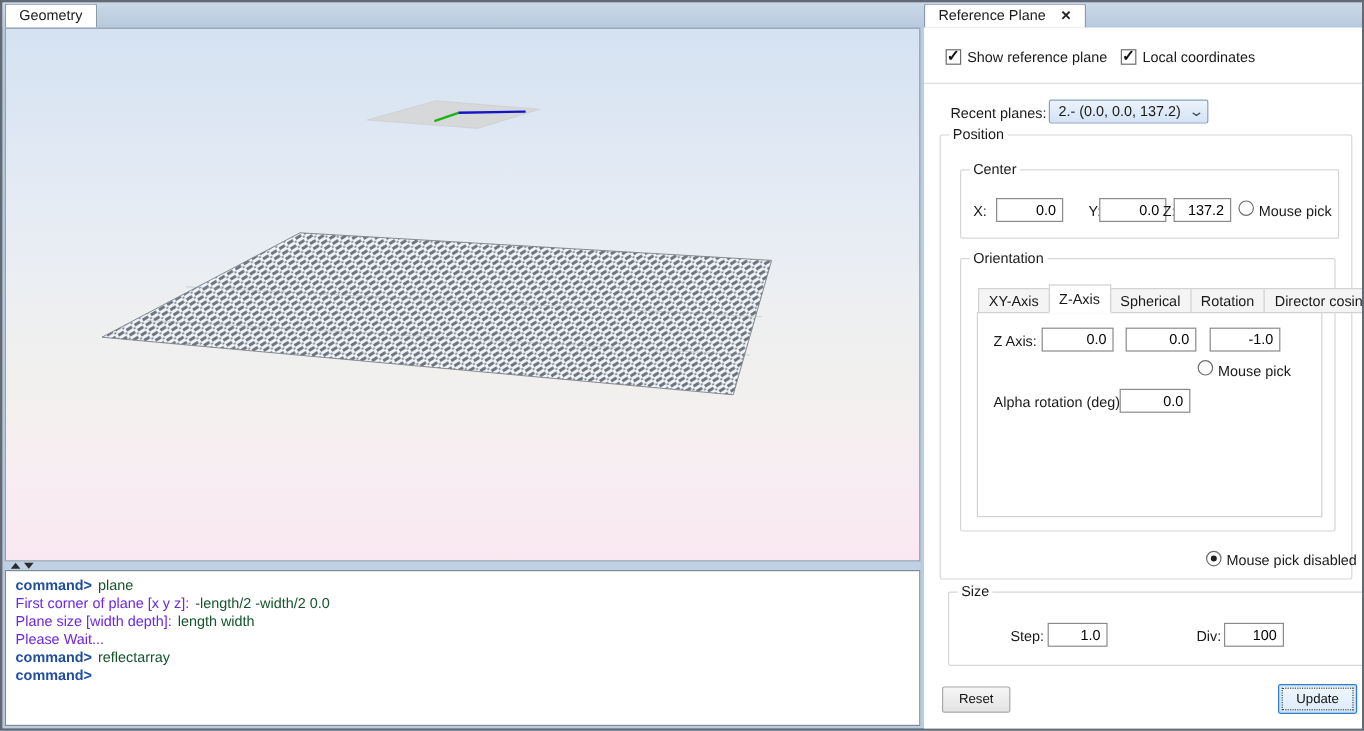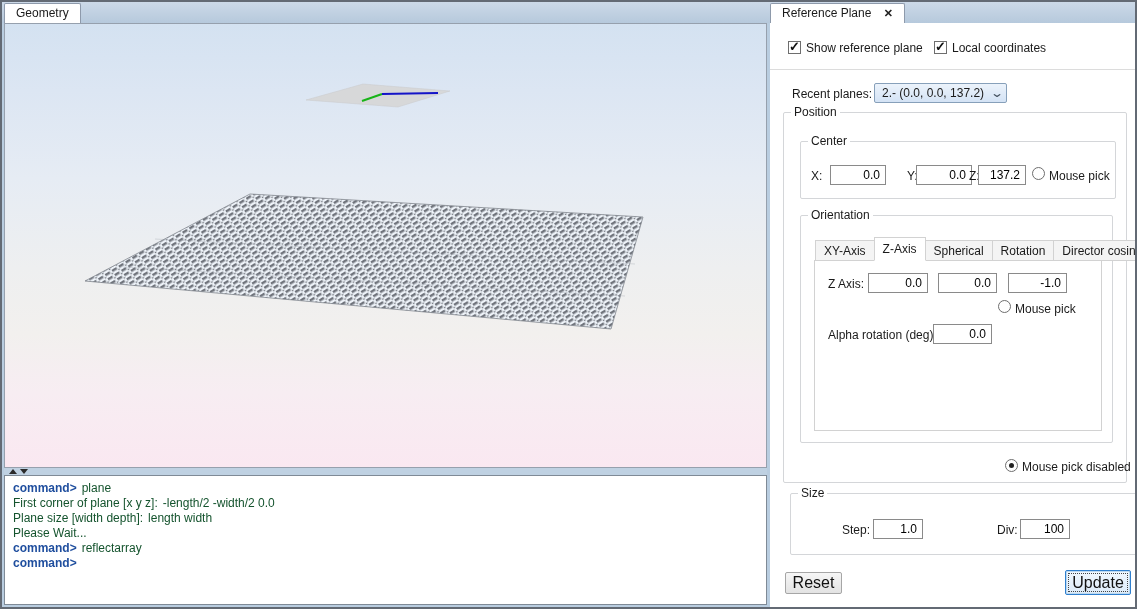--- a/index.html
+++ b/index.html
@@ -26,21 +26,21 @@
               border-left:4px solid transparent; border-right:4px solid transparent; border-bottom:5px solid #2b2b2b; }
   .tri-down { position:absolute; left:16px; top:1px; width:0; height:0;
               border-left:4px solid transparent; border-right:4px solid transparent; border-top:5px solid #2b2b2b; }
 
   
   .console { position:absolute; left:2px; top:473px; width:763px; height:130px; background:#fff;
              border:1px solid #7f8a96; padding:5px 8px; overflow:hidden; }
   .cline { line-height:15px; white-space:nowrap; }
   .prompt { color:#1f4e9e; font-weight:bold; }
   .ctext  { color:#14532d; margin-left:5px; }
-  .ilabel { color:#14532d;text-align:center; }
+  .ilabel { color:#6d28d9;text-align:center; }
   .ival   { color:#14532d; margin-left:5px; }
 
   
   .rpanel { position:absolute; left:768px; top:21px; width:367px; height:586px; background:#fff; }
   .sep { position:absolute; left:0; top:46px; width:367px; height:1px; background:#dcdcdc; }
 
   .lbl { position:absolute; white-space:nowrap; }
 
   .cb { position:absolute; width:13px; height:13px; background:#fff; border:1px solid #6e6e6e; }
   .cb .mark { position:absolute; left:0px; top:-3px; font-size:13px; font-weight:bold; color:#111; }
@@ -60,21 +60,21 @@
         font-family:"Liberation Sans",sans-serif; font-size:12px; text-align:right; padding:0 5px; }
 
   .otabs { position:absolute; display:flex; align-items:flex-end; }
   .otab { border:1px solid #d2d2d2; background:#f4f4f4; height:21px; line-height:20px; padding:0 8px;
           margin-right:-1px; white-space:nowrap; cursor:default; }
   .otab.active { background:#fff; height:24px; line-height:22px; border-bottom:1px solid #fff; position:relative; z-index:3; }
   .obox { position:absolute; border:1px solid #d2d2d2; background:#fff; }
 
   .btn { position:absolute; border:1px solid #a6a6a6; border-radius:2px;
          background:linear-gradient(180deg,#f6f6f6 0%,#e3e3e3 100%);
-         font-family:"Liberation Sans",sans-serif; font-size:16px; color:#111; text-align:center; cursor:default; }
+         font-family:"Liberation Sans",sans-serif; font-size:11px; color:#111; text-align:center; cursor:default; }
   .btn.focus { border:1px solid #2f7fce; background:linear-gradient(180deg,#f0f7fe 0%,#dcebf9 100%);
                outline:1px dotted #444; outline-offset:-4px; box-shadow:0 0 0 1px #bcd9f1 inset; }
 </style>
 </head>
 <body>
 
 <div class="window">
 
   <div class="tabstrip">
     <div class="tab" style="left:2px;">

